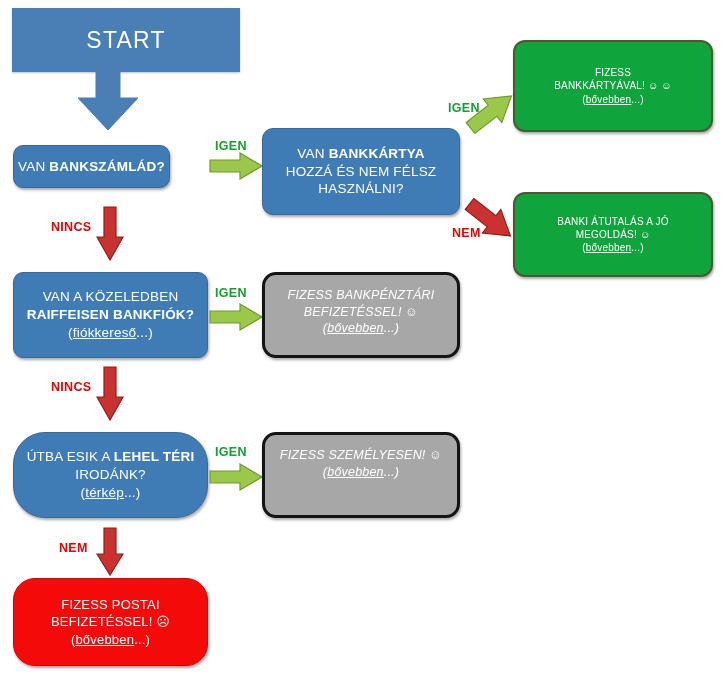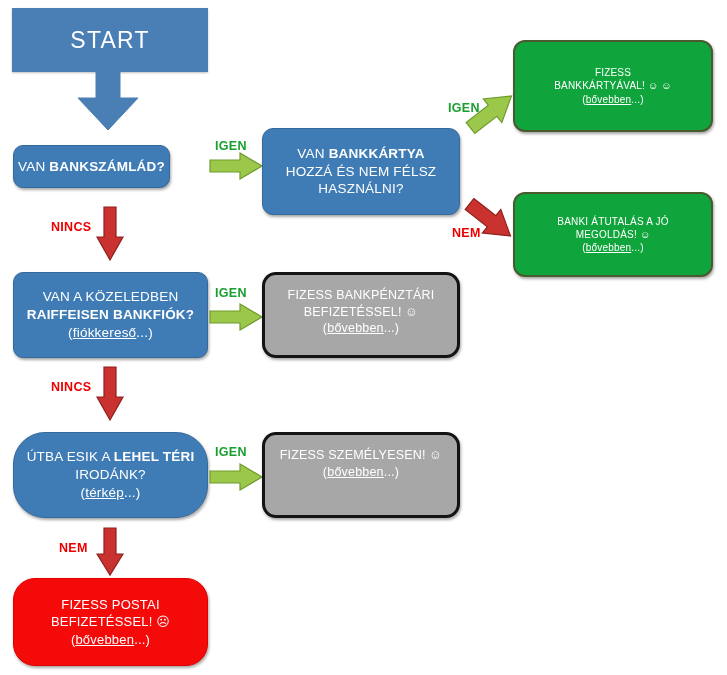--- a/index.html
+++ b/index.html
@@ -36,21 +36,21 @@
     line-height: 1.32;
     letter-spacing: 0.2px;
     user-select: none;
   }
   .node .line { display: block; white-space: nowrap; }
   .node .line b { font-weight: bold; }
 
   
   .start-box {
     left: 12px; top: 8px;
-    width: 196px; height: 64px;
+    width: 228px; height: 64px;
     background: #4a7fb5;
     border: 1px solid #4a7fb5;
     font-size: 23px;
     letter-spacing: 1.2px;
     box-shadow: 0 1px 2px rgba(0,0,0,0.25);
   }
 
   
   .blue-box {
     background: #3f7cb6;
@@ -69,20 +69,21 @@
   }
   
   .grey-box {
     background: #a7a7a7;
     border: 3px solid #141414;
     border-radius: 14px;
     font-size: 12.5px;
     justify-content: flex-start;
     padding-top: 12px;
     box-shadow: 1px 2px 3px rgba(0,0,0,0.35);
+    font-style: italic;
   }
   
   .red-box {
     background: #f50a0a;
     border: 1px solid #e00000;
     border-radius: 22px;
     font-size: 13px;
     box-shadow: 1px 2px 3px rgba(0,0,0,0.35);
   }
 

